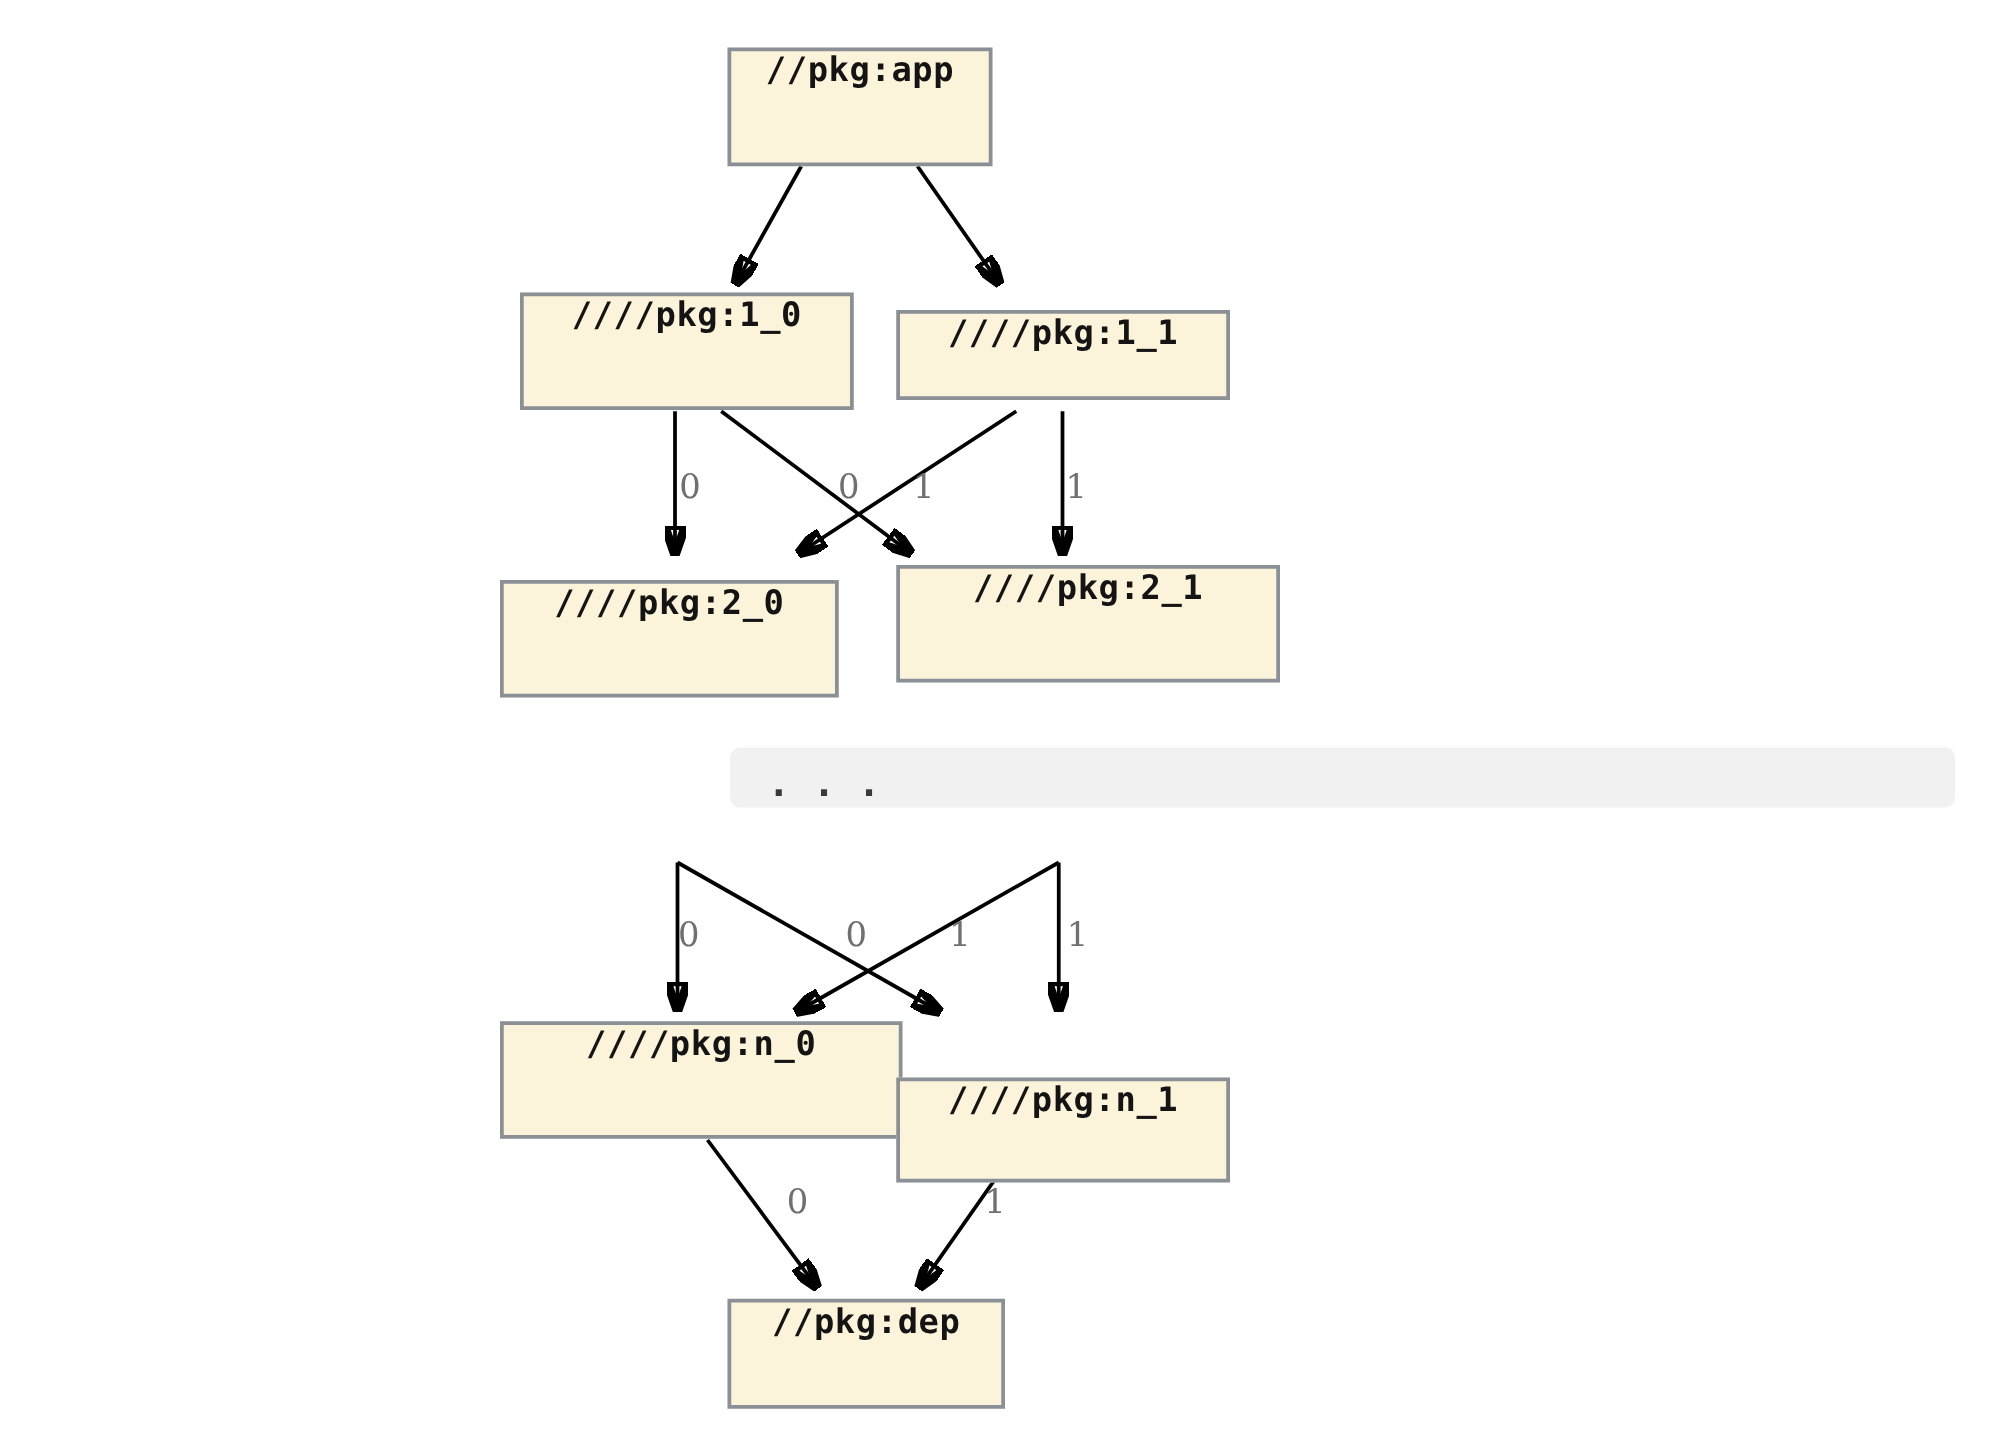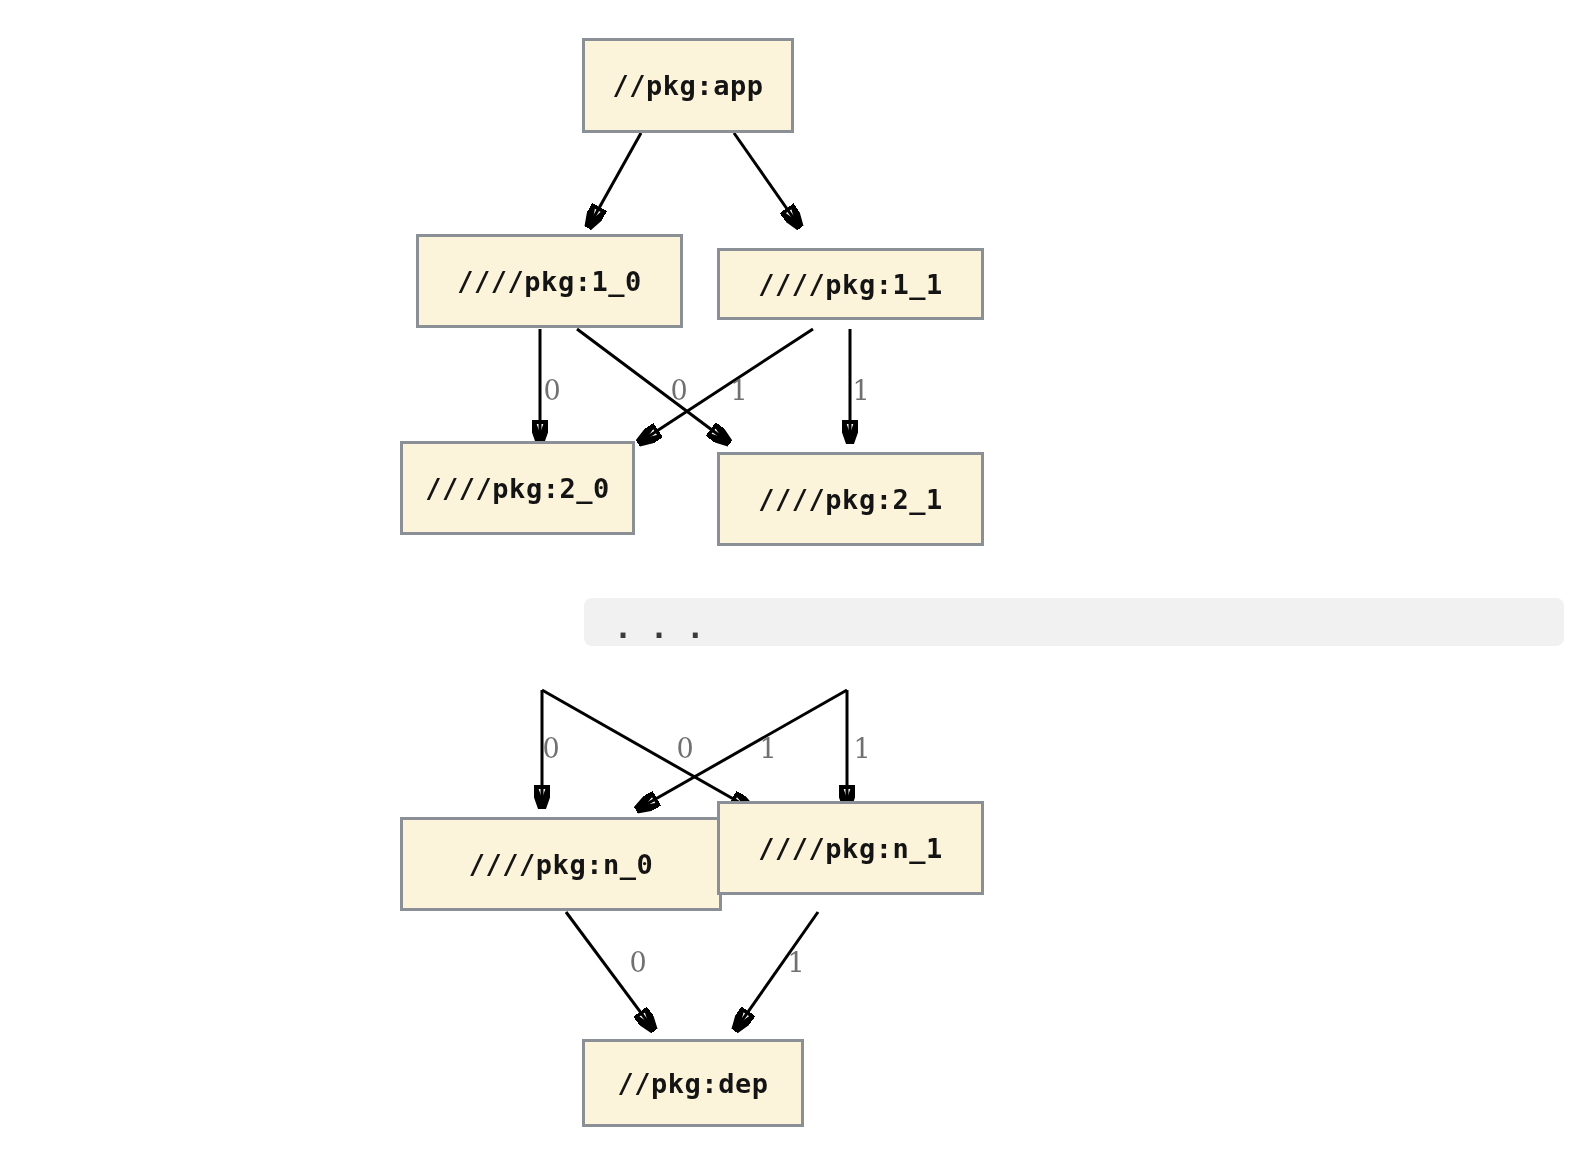--- a/index.html
+++ b/index.html
@@ -10,21 +10,21 @@
     overflow:hidden;
     font-family:"DejaVu Sans Mono",monospace;
   }
   .edges{position:absolute;left:0;top:0;width:1592px;height:1162px;}
   .edges path{stroke:var(--edge,#000);stroke-width:3;fill:none;}
   .node{
     position:absolute;
     background:var(--node-fill,#fcf4da);
     border:3px solid var(--node-border,#8a9096);
     box-sizing:border-box;
-    display:flex;align-items:center;justify-content:center;
+    display:flex;align-items:flex-start;justify-content:center;
     font-weight:bold;font-size:27px;color:#141414;
     letter-spacing:0.5px;
     white-space:nowrap;
   }
   .elabel{
     position:absolute;
     transform:translate(-50%,-50%);
     font-family:"DejaVu Serif",serif;
     font-size:27px;
     color:var(--elabel,#707070);
@@ -74,35 +74,35 @@
     <span>//pkg:app</span>
   </div>
 
   <div class="node" style="left:416px;top:234px;width:267px;height:94px">
     <span>////pkg:1_0</span>
   </div>
   <div class="node" style="left:717px;top:248px;width:267px;height:72px">
     <span>////pkg:1_1</span>
   </div>
 
-  <div class="node" style="left:400px;top:441px;width:235px;height:94px">
+  <div class="node" style="left:400px;top:464px;width:271px;height:94px">
     <span>////pkg:2_0</span>
   </div>
-  <div class="node" style="left:717px;top:452px;width:267px;height:94px">
+  <div class="node" style="left:717px;top:452px;width:307px;height:94px">
     <span>////pkg:2_1</span>
   </div>
 
   <div class="ellipsis-bar">
     <span>.  .  .</span>
   </div>
 
   <div class="node" style="left:400px;top:817px;width:322px;height:94px">
     <span>////pkg:n_0</span>
   </div>
-  <div class="node" style="left:717px;top:801px;width:267px;height:94px">
+  <div class="node" style="left:717px;top:862px;width:267px;height:84px">
     <span>////pkg:n_1</span>
   </div>
 
   <div class="node" style="left:582px;top:1039px;width:222px;height:88px">
     <span>//pkg:dep</span>
   </div>
 
   <span class="elabel" style="left:552px;top:390px">0</span>
   <span class="elabel" style="left:679px;top:390px">0</span>
   <span class="elabel" style="left:739px;top:390px">1</span>

